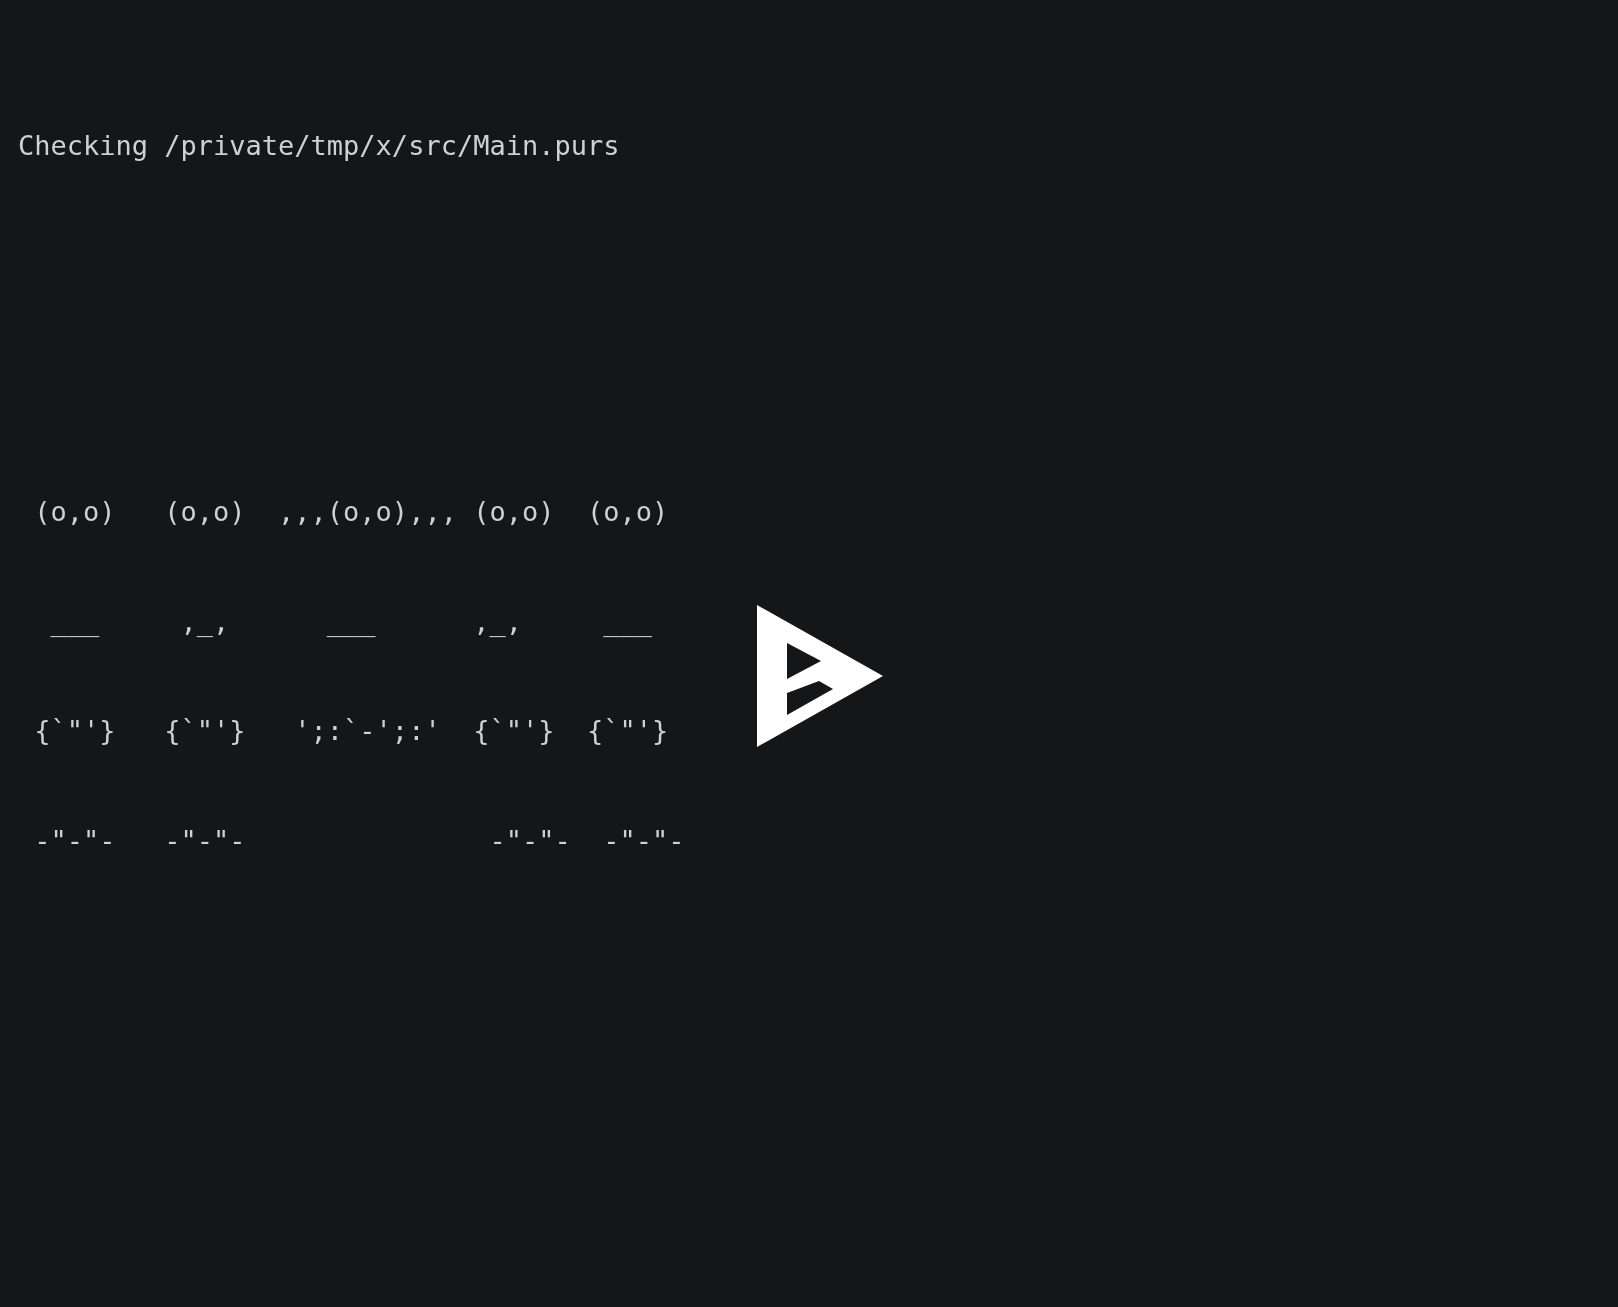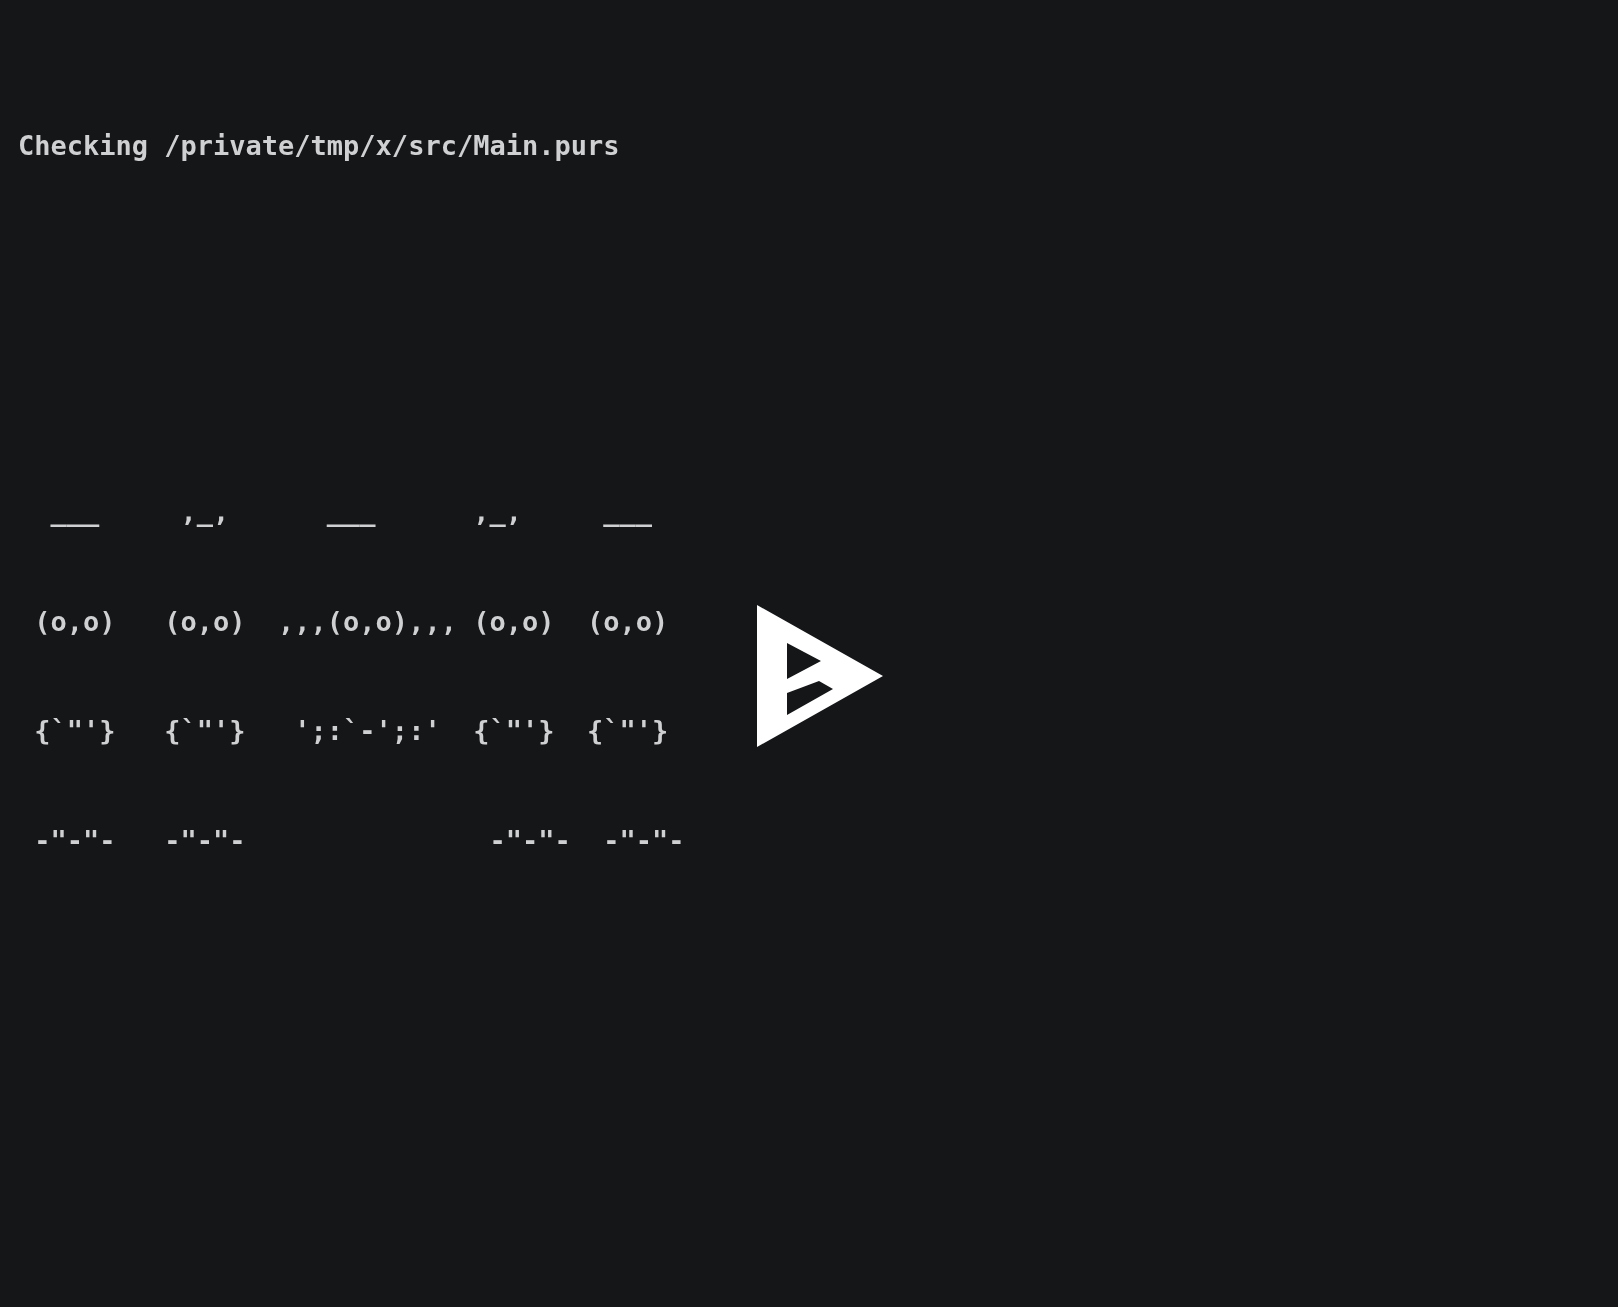--- a/index.html
+++ b/index.html
@@ -30,21 +30,20 @@
     width: 1618px;
     height: 1149px;
     padding: 18px 0 0 18px;
     box-sizing: border-box;
     color: #cfd0d1;
     font-family: "DejaVu Sans Mono", "Liberation Mono", monospace;
     font-size: 27px;
     line-height: 36.6px;
     letter-spacing: 0;
     white-space: pre;
-    font-weight: bold;
     -webkit-font-smoothing: antialiased;
   }
 
   .term-line {
     display: block;
     white-space: pre;
     min-height: 36.6px;
     font-family: "DejaVu Sans Mono", "Liberation Mono", monospace;
   }
 
@@ -83,22 +82,22 @@
 
 <div id="terminal-player">
 
   <div id="terminal-screen">
 
     <span class="term-line">Checking /private/tmp/x/src/Main.purs</span>
 
     <span class="term-line blank"> </span>
 
     <span id="ascii-art-block">
+      <span class="term-line"> (o,o)   (o,o)  ,,,(o,o),,, (o,o)  (o,o)</span>
       <span class="term-line">  ___     ,_,      ___      ,_,     ___</span>
-      <span class="term-line"> (o,o)   (o,o)  ,,,(o,o),,, (o,o)  (o,o)</span>
       <span class="term-line"> {`"'}   {`"'}   ';:`-';:'  {`"'}  {`"'}</span>
       <span class="term-line"> -"-"-   -"-"-               -"-"-  -"-"-</span>
     </span>
 
   </div>
 
   <div id="play-overlay">
     <svg id="play-button" viewBox="0 0 126 142" xmlns="http://www.w3.org/2000/svg" aria-label="play">
 
       <path fill="#ffffff" fill-rule="evenodd" d="M0,0 L126,71 L0,142 Z

